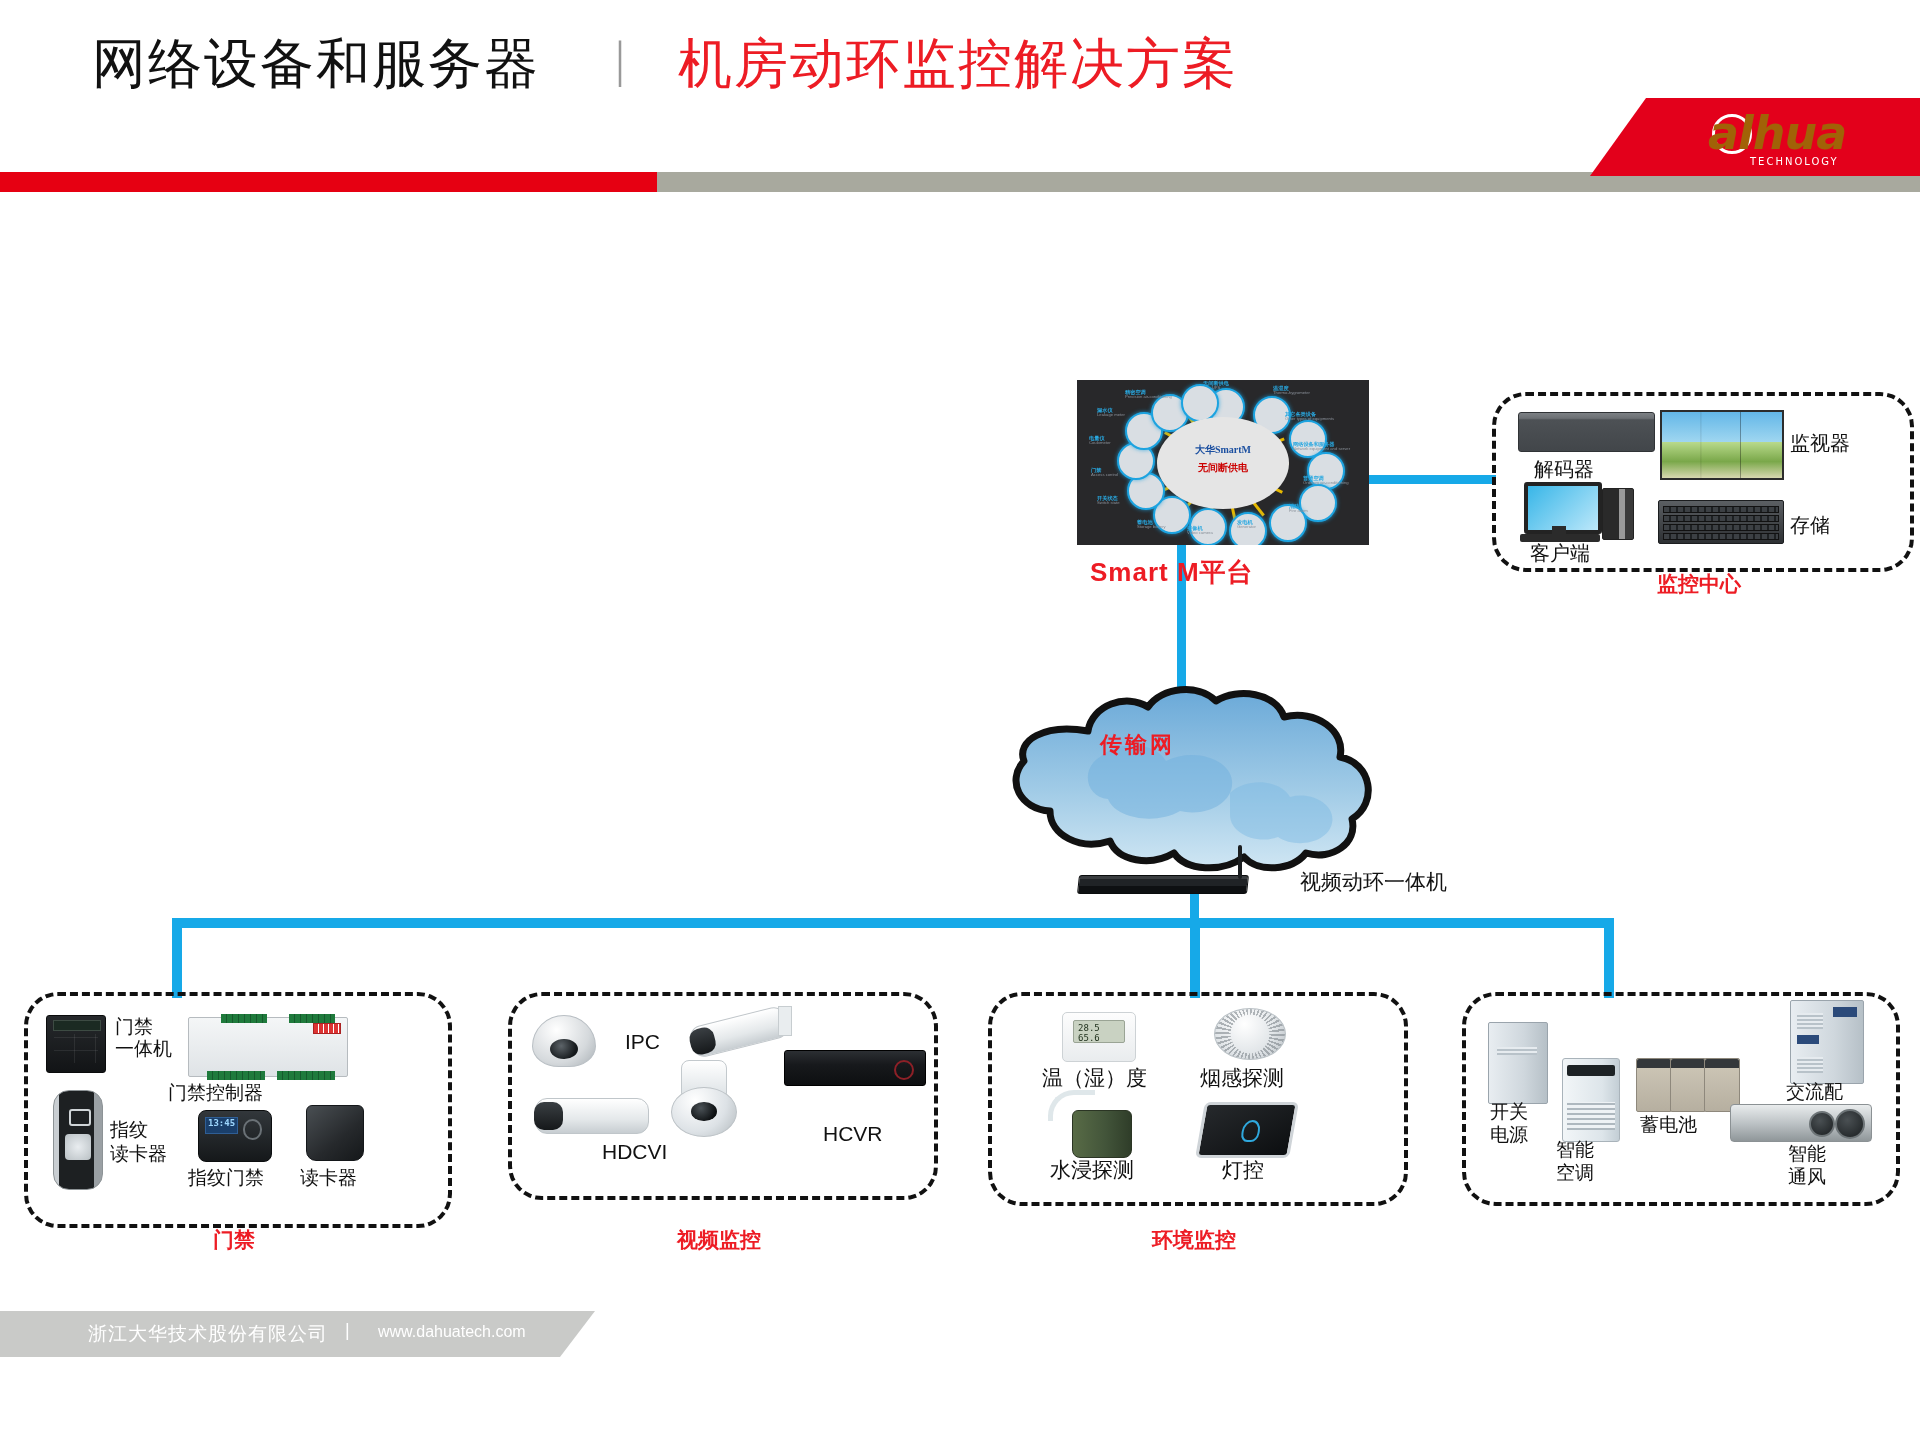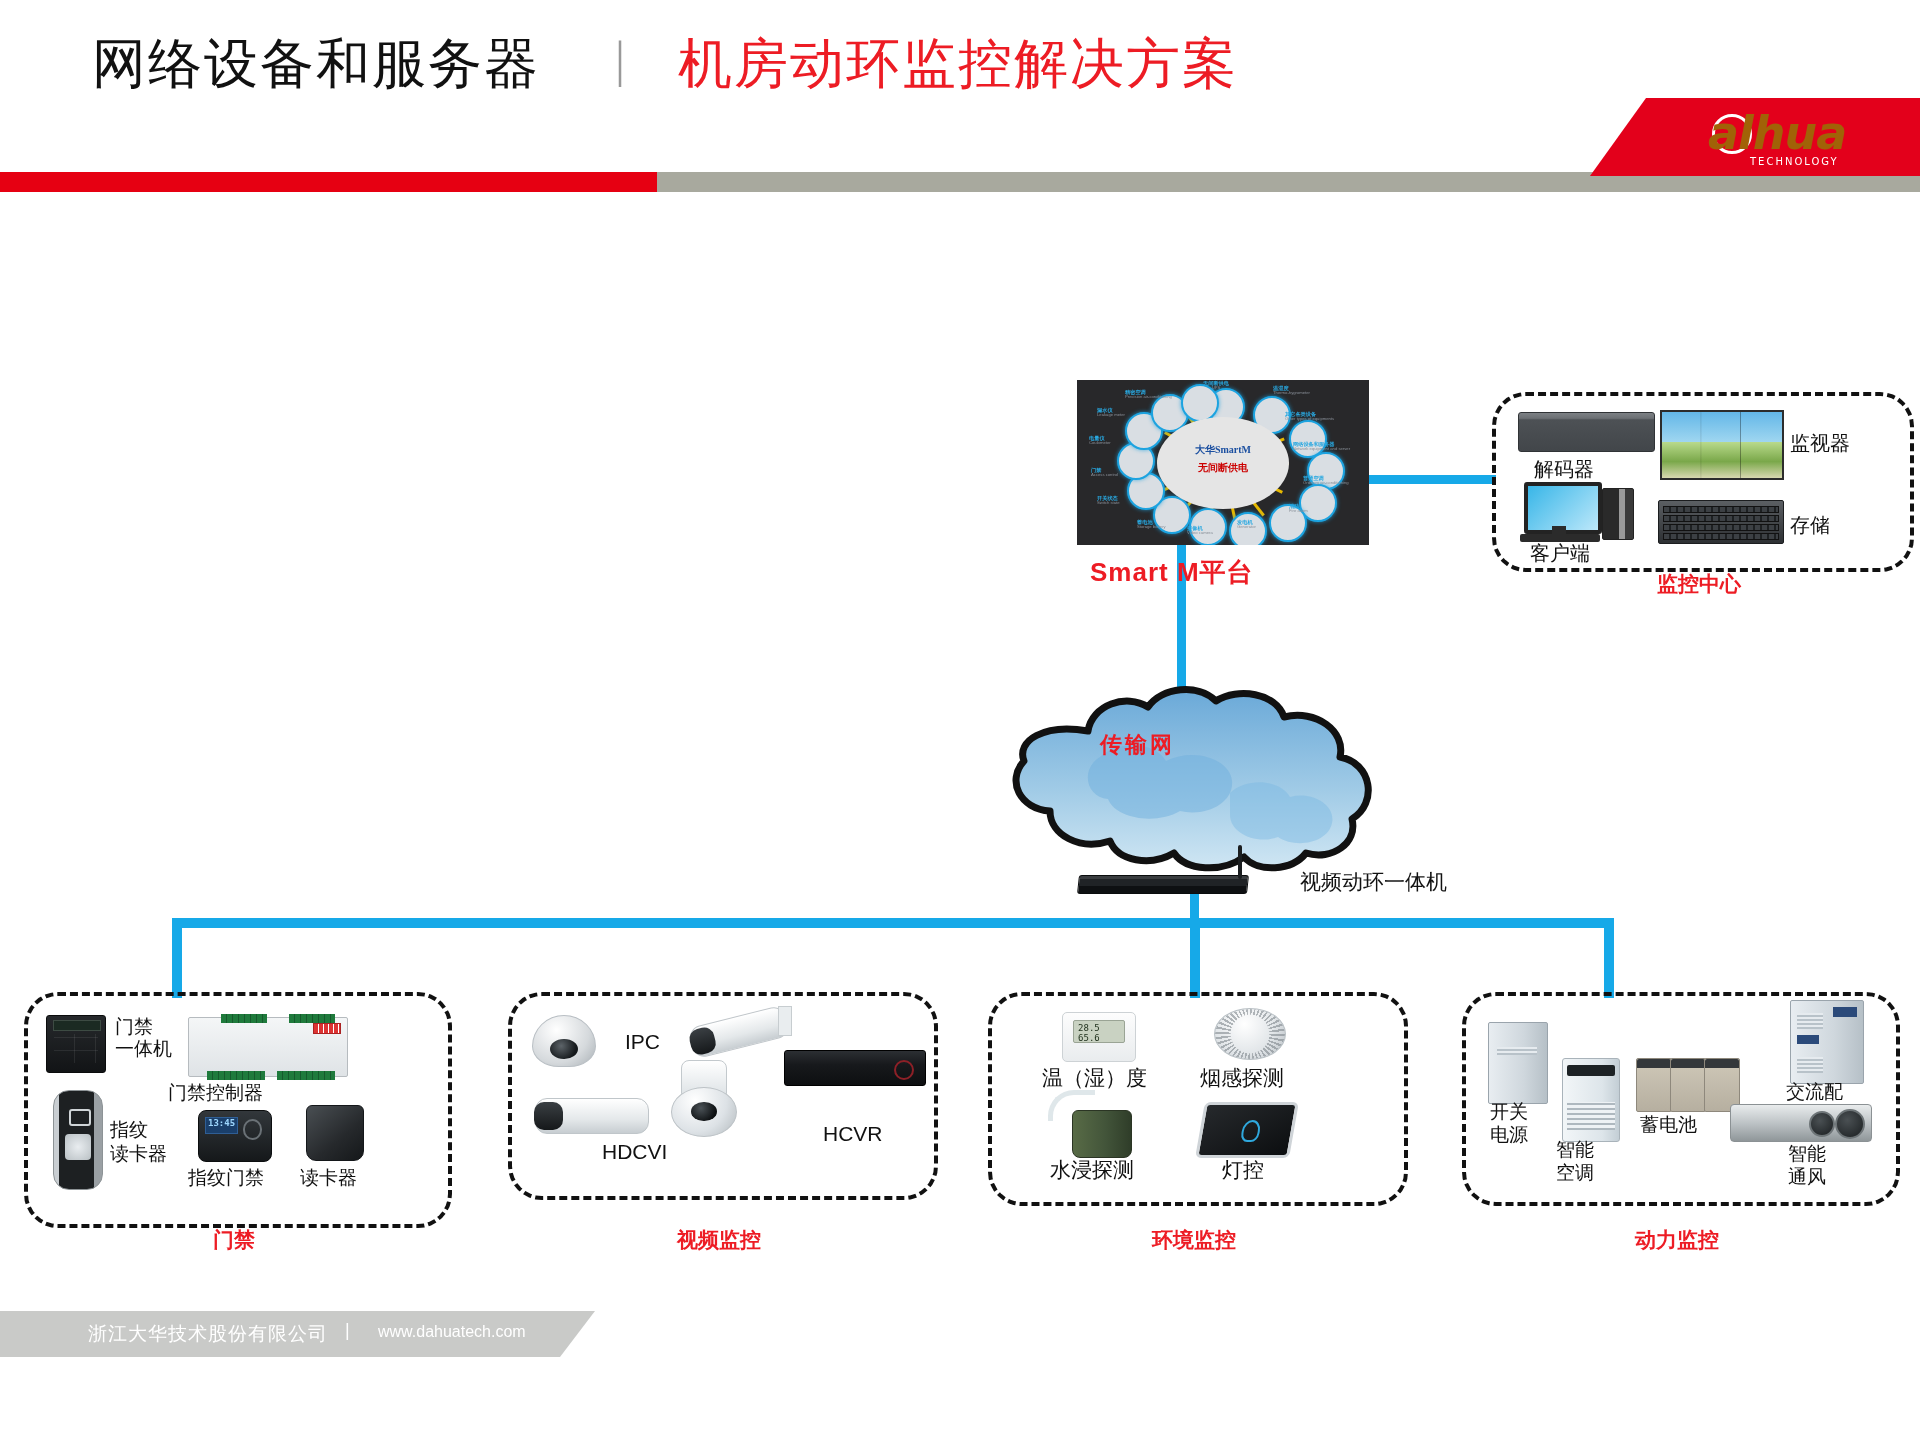--- a/index.html
+++ b/index.html
@@ -423,20 +423,19 @@
 
   <div class="dev vent-unit" style="left:1730px;top:1104px;width:140px;height:36px;">
     <div class="fan" style="right:6px;top:4px;width:26px;height:26px;"></div>
     <div class="fan" style="right:36px;top:6px;width:22px;height:22px;"></div>
   </div>
   <div class="lbl" style="left:1788px;top:1142px;font-size:19px;line-height:23px;">
     <div>智能</div>
     <div>通风</div>
   </div>
 
-  <div class="dbox-cap" style="left:1462px;top:1226px;width:430px;">动力监控</div>
 
   <div class="footer"></div>
   <div class="footer-txt">浙江大华技术股份有限公司</div>
   <div class="footer-sep">|</div>
   <div class="footer-url">www.dahuatech.com</div>
 
 </div>
 
 </body></html>

